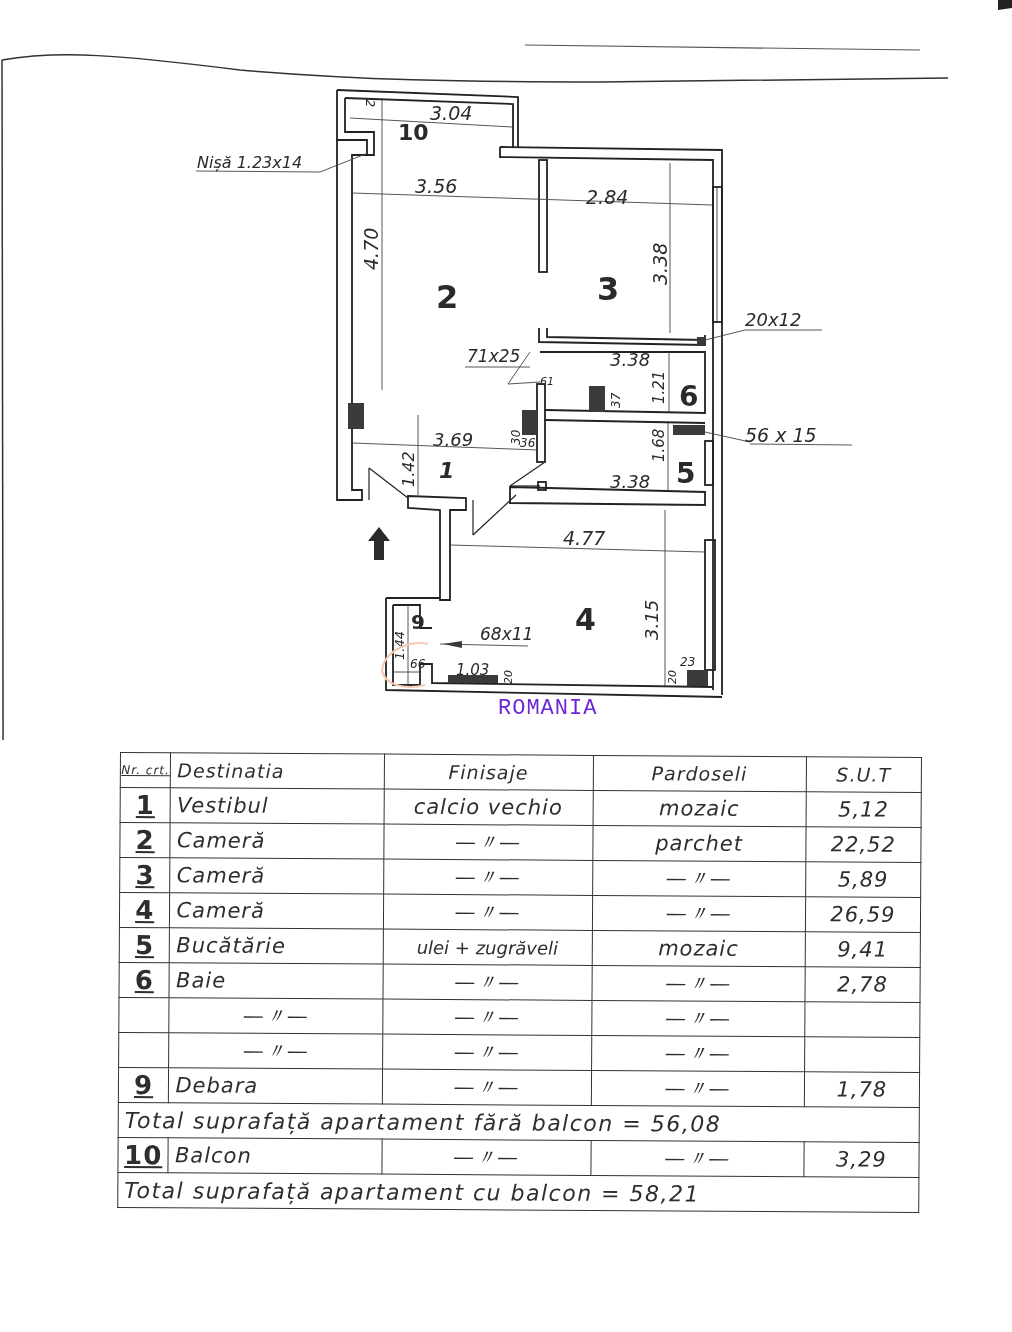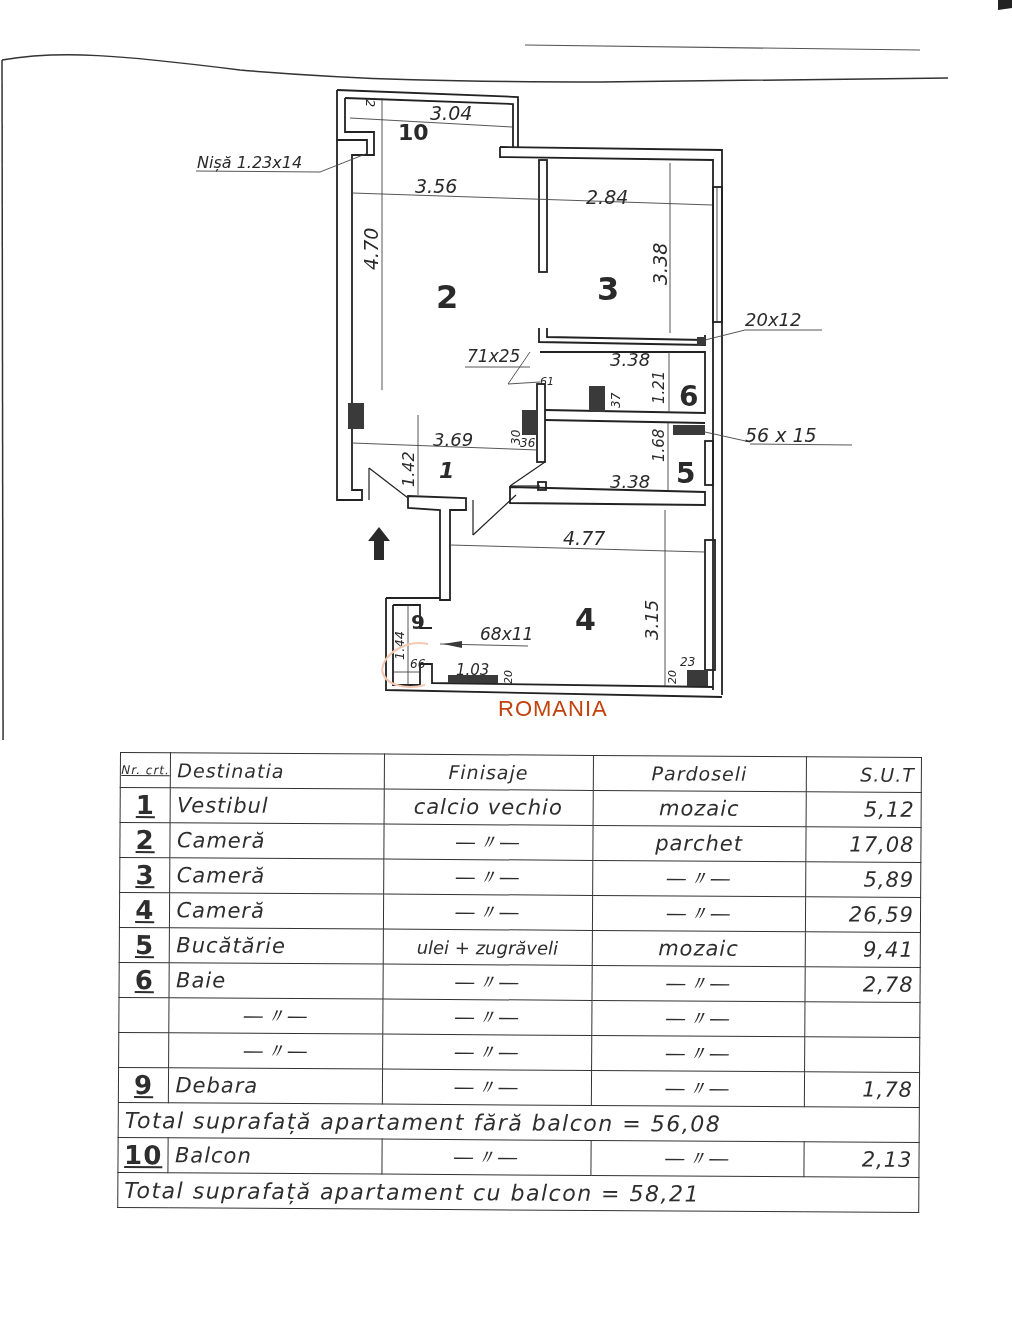--- a/index.html
+++ b/index.html
@@ -5,38 +5,38 @@
     html, body { margin: 0; padding: 0; }
     body {
       width: 1012px; height: 1332px; background: #ffffff; position: relative; overflow: hidden;
       font-family: "DejaVu Sans", sans-serif; color: #2a2a2a;
     }
     .sheet { position: absolute; left: 0; top: 0; width: 1012px; height: 1332px; }
     svg.plan { position: absolute; left: 0; top: 0; }
     .hw { font-family: "DejaVu Sans", sans-serif; font-style: italic; fill: #2a2a2a; }
     .room-num { font-family: "DejaVu Sans", sans-serif; font-weight: bold; fill: #2a2a2a; }
     .watermark {
-      position: absolute; left: 498px; top: 696px; font-family: Liberation Sans, sans-serif;
-      font-size: 22px; color: #c2410c; letter-spacing: 1px;
+      position: absolute; left: 498px; top: 696px; font-family: Liberation Mono, monospace;
+      font-size: 22px; color: #6d28d9; letter-spacing: 1px;
     }
     
     .tbl {
       position: absolute; left: 120px; top: 752px; width: 802px;
       border-collapse: collapse; transform: rotate(0.35deg); transform-origin: left top;
     }
     .tbl td {
       border: 1.6px solid #333; padding: 0 6px; height: 34px;
       font-family: "DejaVu Sans", sans-serif; font-style: italic; font-size: 21px; color: #2e2e2e;
       white-space: nowrap; vertical-align: middle; letter-spacing: 1px;
     }
     .tbl td.nr { width: 42px; text-align: center; font-style: normal; font-weight: bold; font-size: 26px; padding: 0; text-decoration: underline; }
     .tbl td.dest { width: 196px; }
     .tbl td.fin { width: 192px; text-align: center; }
     .tbl td.pard { width: 196px; text-align: center; }
-    .tbl td.sut { width: 100px; text-align: right; }
+    .tbl td.sut { width: 100px; text-align: center; }
     .tbl tr.hdr td { font-size: 19px; }
     .tbl tr.hdr td.nr { font-size: 12px; font-weight: normal; font-style: italic; line-height: 12px; }
     .tbl td.total { font-size: 22px; letter-spacing: 1.5px; }
     .ditto { letter-spacing: 0; }
   </style>
 </head>
 <body>
 
 <div class="sheet">
 
@@ -200,21 +200,21 @@
       <td class="dest">Vestibul</td>
       <td class="fin">calcio vechio</td>
       <td class="pard">mozaic</td>
       <td class="sut">5,12</td>
     </tr>
     <tr>
       <td class="nr">2</td>
       <td class="dest">Cameră</td>
       <td class="fin ditto">—〃—</td>
       <td class="pard">parchet</td>
-      <td class="sut">17,08</td>
+      <td class="sut">22,52</td>
     </tr>
     <tr>
       <td class="nr">3</td>
       <td class="dest">Cameră</td>
       <td class="fin ditto">—〃—</td>
       <td class="pard ditto">—〃—</td>
       <td class="sut">5,89</td>
     </tr>
     <tr>
       <td class="nr">4</td>
@@ -259,21 +259,21 @@
       <td class="sut">1,78</td>
     </tr>
     <tr>
       <td class="total" colspan="5">Total suprafață apartament fără balcon = 56,08</td>
     </tr>
     <tr>
       <td class="nr">10</td>
       <td class="dest">Balcon</td>
       <td class="fin ditto">—〃—</td>
       <td class="pard ditto">—〃—</td>
-      <td class="sut">2,13</td>
+      <td class="sut">3,29</td>
     </tr>
     <tr>
       <td class="total" colspan="5">Total suprafață apartament cu balcon = 58,21</td>
     </tr>
   </tbody>
     </table>
 
 </div>
 
 </body></html>

